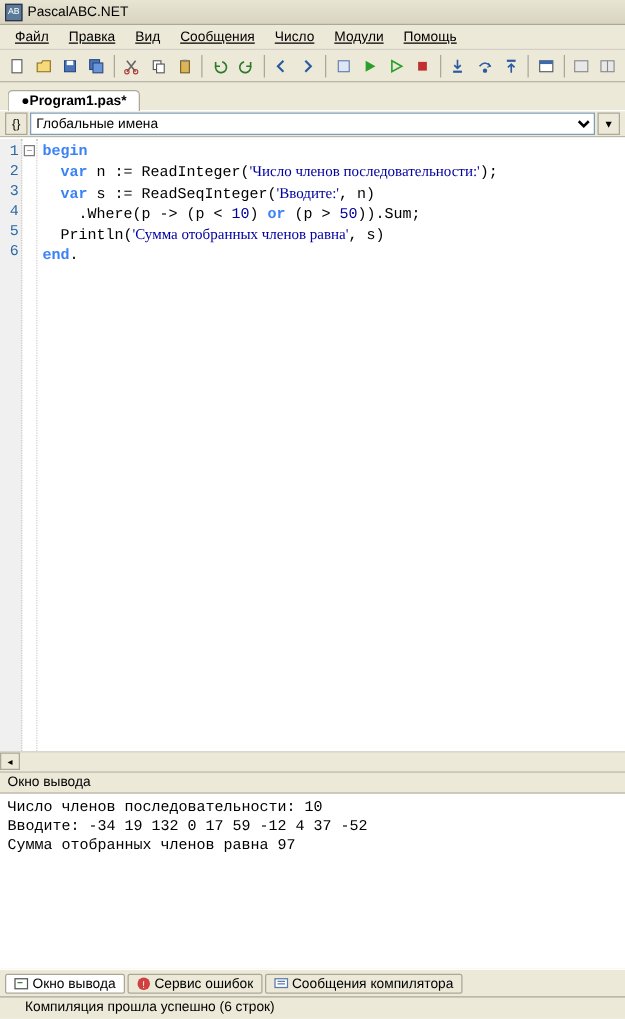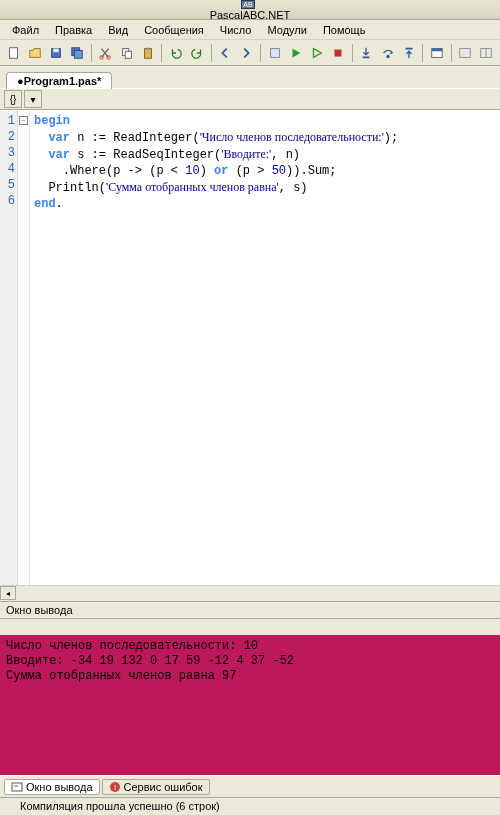--- a/index.html
+++ b/index.html
@@ -14,40 +14,39 @@
   flex-direction: column;
 }
 .titlebar {
   background: linear-gradient(to bottom, #e8e5d4, #d8d4c0);
   border-bottom: 1px solid #aca899;
   height: 20px;
   display: flex;
   align-items: center;
   padding: 0 4px;
   font-size: 11px;
-  flex-direction: column;
 }
 .titlebar .app-icon {
   width: 14px; height: 14px;
   background: #5a7a9a;
   border: 1px solid #334;
   margin-right: 4px;
   font-size: 7px;
   display:flex; align-items:center; justify-content:center; color:#fff;
 }
 .menubar {
   background: #ece9d8;
   height: 20px;
   display: flex;
   align-items: center;
   padding: 0 4px;
   font-size: 11px;
   border-bottom: 1px solid #d4d0c8;
 }
-.menubar span { padding: 2px 8px; cursor: default; }
+.menubar span { padding: 2px 8px; cursor: default; text-decoration: underline; }
 .toolbar {
   background: #ece9d8;
   height: 26px;
   display: flex;
   align-items: center;
   padding: 0 4px;
   gap: 2px;
   border-bottom: 1px solid #aca899;
 }
 .tbtn {
@@ -155,29 +154,28 @@
 }
 .panel-title {
   background: #ece9d8;
   border-top: 1px solid #aca899;
   border-bottom: 1px solid #aca899;
   padding: 2px 6px;
   font-size: 11px;
   height:18px;
 }
 .output {
-  background: #be185d;
+  background: #ffffff;
   font-family: "Courier New", monospace;
   font-size: 12px;
   line-height: 15px;
   padding: 4px 6px;
   height: 140px;
   white-space: pre;
   overflow: auto;
-  margin-top: 16px;
 }
 .bottom-tabs {
   background: #ece9d8;
   height: 22px;
   display: flex;
   align-items: center;
   padding: 2px 4px;
   gap: 2px;
   border-top: 1px solid #fff;
 }
@@ -345,20 +343,23 @@
       </svg>
     </div>
 </div>
 
 <div class="tabbar">
   <div class="tab">●Program1.pas*</div>
 </div>
 
 <div class="combo-row">
   <div class="combo-btn">{}</div>
+  <select>
+    <option>Глобальные имена</option>
+  </select>
   <div class="combo-btn">▾</div>
 </div>
 
 <div class="editor-wrap">
   <div class="gutter">
     <div>1</div>
     <div>2</div>
     <div>3</div>
     <div>4</div>
     <div>5</div>
@@ -391,17 +392,25 @@
       </svg>
     <span>Окно вывода</span>
   </div>
   <div class="bottom-tab">
     <svg class="ico" viewBox="0 0 12 12">
         <circle cx="6" cy="6" r="5" fill="#d04040"></circle>
         <text x="6" y="9" text-anchor="middle" fill="#fff" font-size="8">!</text>
       </svg>
     <span>Сервис ошибок</span>
   </div>
+  <div class="bottom-tab">
+    <svg class="ico" viewBox="0 0 12 12">
+        <rect x="1" y="2" width="10" height="7" fill="#fff" stroke="#5a7aaa"></rect>
+        <line x1="3" y1="4" x2="9" y2="4" stroke="#5a7aaa"></line>
+        <line x1="3" y1="6" x2="9" y2="6" stroke="#5a7aaa"></line>
+      </svg>
+    <span>Сообщения компилятора</span>
+  </div>
 </div>
 
 <div class="statusbar">
   <span>Компиляция прошла успешно (6 строк)</span>
 </div>
 
 </body></html>

